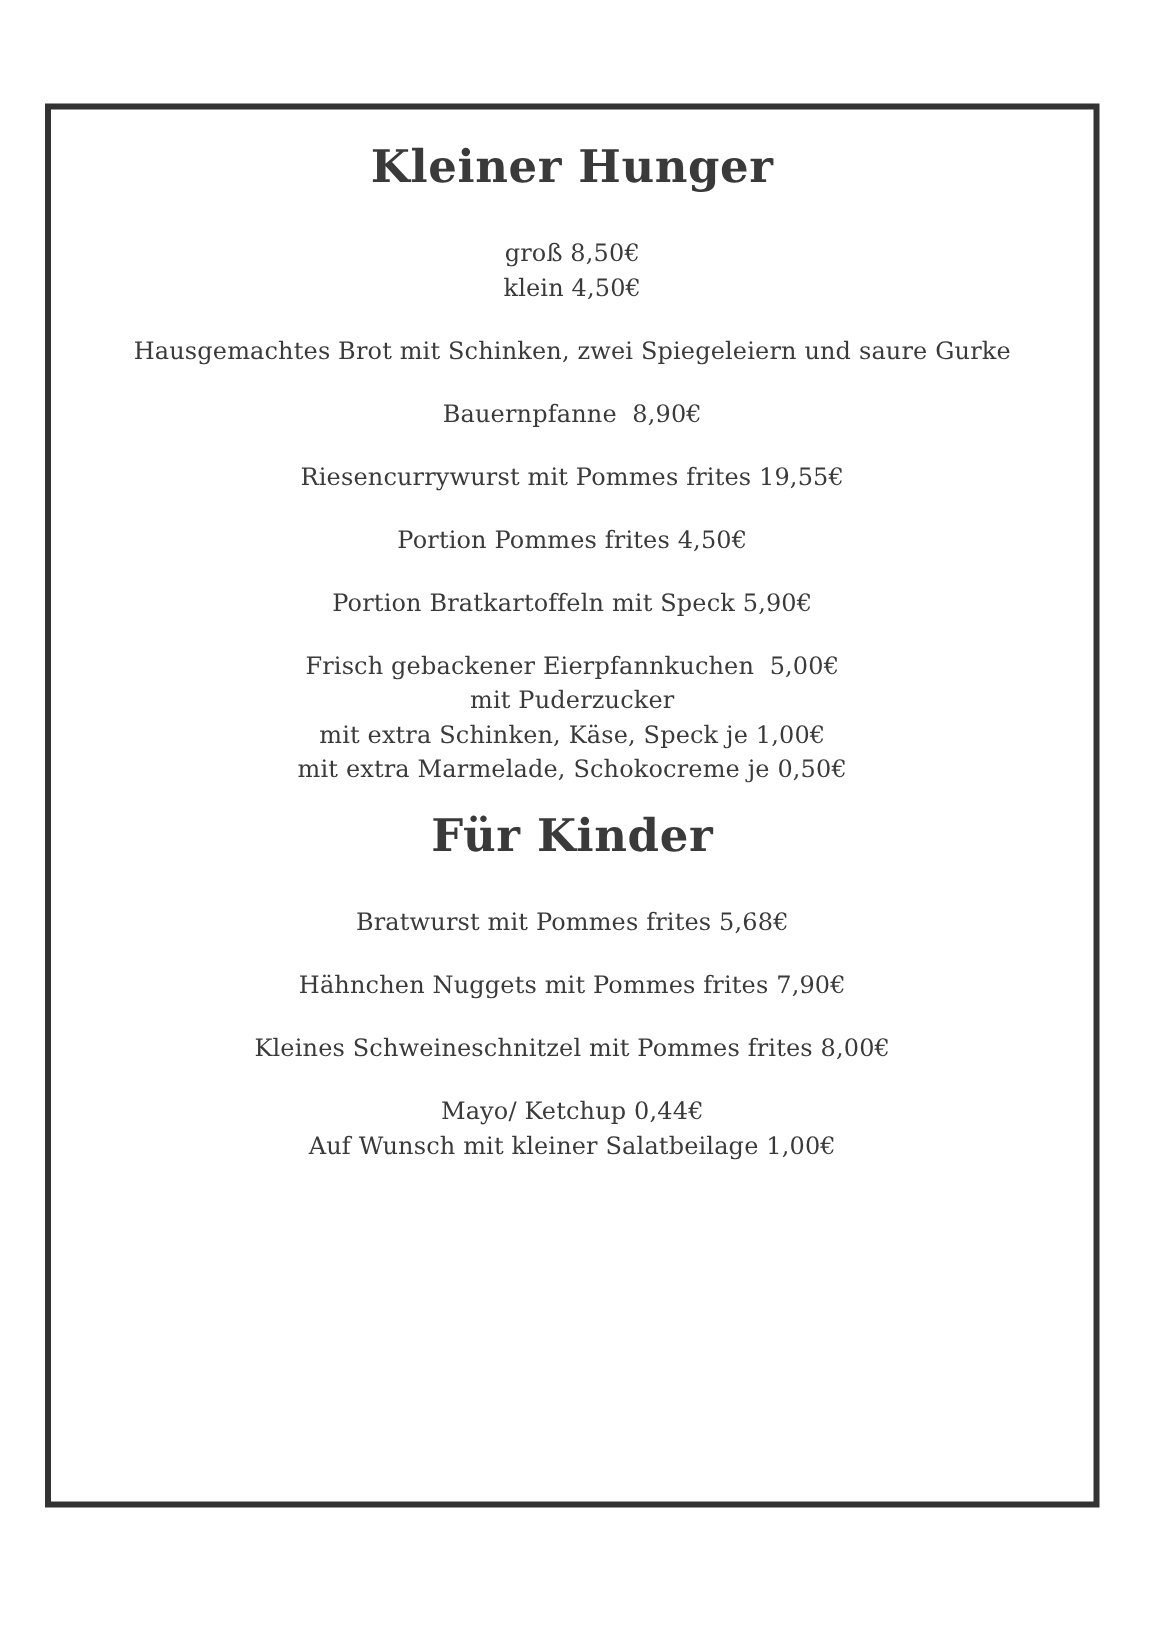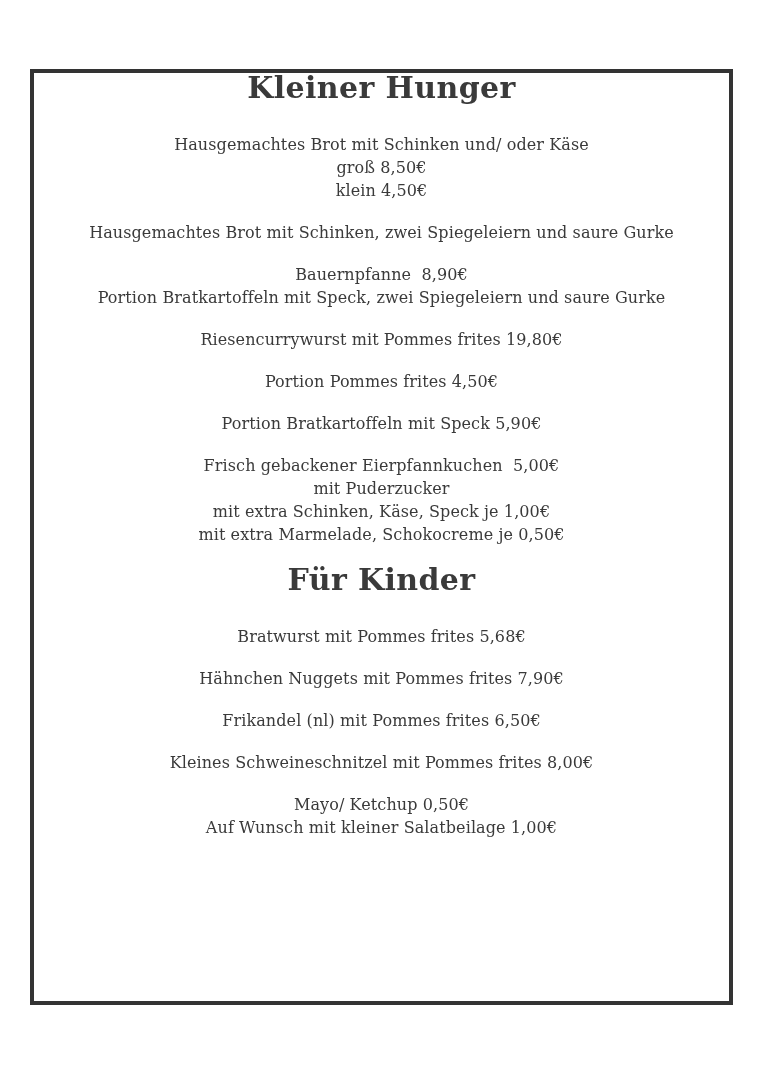--- a/index.html
+++ b/index.html
@@ -19,20 +19,21 @@
     position: absolute;
     left: 30px;
     top: 69px;
     width: 703px;
     height: 936px;
     box-sizing: border-box;
     border: 4px solid var(--border-color, #333333);
     background: #ffffff;
   }
   .content {
+    padding-top: 24px;
     text-align: center;
   }
   .section-title {
     font-size: 30px;
     line-height: 30px;
     font-weight: 700;
     letter-spacing: 0.4px;
     margin: 0 0 30px 0;
     text-align: center;
   }
@@ -51,33 +52,31 @@
   }
 </style>
 </head>
 <body style="--text-color: #3a3a3a; --border-color: #333333; background: rgb(255, 255, 255);">
 
 <div class="frame">
   <div class="content">
       <section class="menu-section">
         <h1 class="section-title">Kleiner Hunger</h1>
         <div class="menu-item">
-          <p class="menu-line">Hausgemachtes Brot mit Schinken und/ oder Käse</p>
           <p class="menu-line">groß 8,50€</p>
           <p class="menu-line">klein 4,50€</p>
         </div>
         <div class="menu-item">
           <p class="menu-line">Hausgemachtes Brot mit Schinken, zwei Spiegeleiern und saure Gurke</p>
         </div>
         <div class="menu-item">
           <p class="menu-line">Bauernpfanne  8,90€</p>
-          <p class="menu-line">Portion Bratkartoffeln mit Speck, zwei Spiegeleiern und saure Gurke</p>
         </div>
         <div class="menu-item">
-          <p class="menu-line">Riesencurrywurst mit Pommes frites 19,80€</p>
+          <p class="menu-line">Riesencurrywurst mit Pommes frites 19,55€</p>
         </div>
         <div class="menu-item">
           <p class="menu-line">Portion Pommes frites 4,50€</p>
         </div>
         <div class="menu-item">
           <p class="menu-line">Portion Bratkartoffeln mit Speck 5,90€</p>
         </div>
         <div class="menu-item">
           <p class="menu-line">Frisch gebackener Eierpfannkuchen  5,00€</p>
           <p class="menu-line">mit Puderzucker</p>
@@ -87,24 +86,21 @@
       </section>
       <section class="menu-section later">
         <h1 class="section-title">Für Kinder</h1>
         <div class="menu-item">
           <p class="menu-line">Bratwurst mit Pommes frites 5,68€</p>
         </div>
         <div class="menu-item">
           <p class="menu-line">Hähnchen Nuggets mit Pommes frites 7,90€</p>
         </div>
         <div class="menu-item">
-          <p class="menu-line">Frikandel (nl) mit Pommes frites 6,50€</p>
-        </div>
-        <div class="menu-item">
           <p class="menu-line">Kleines Schweineschnitzel mit Pommes frites 8,00€</p>
         </div>
         <div class="menu-item">
-          <p class="menu-line">Mayo/ Ketchup 0,50€</p>
+          <p class="menu-line">Mayo/ Ketchup 0,44€</p>
           <p class="menu-line">Auf Wunsch mit kleiner Salatbeilage 1,00€</p>
         </div>
       </section>
     </div>
 </div>
 
 </body></html>

